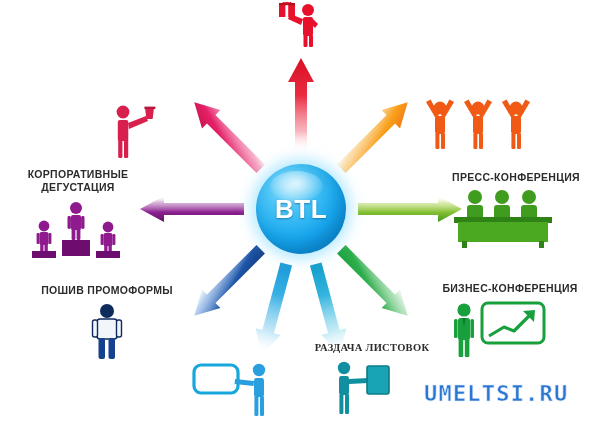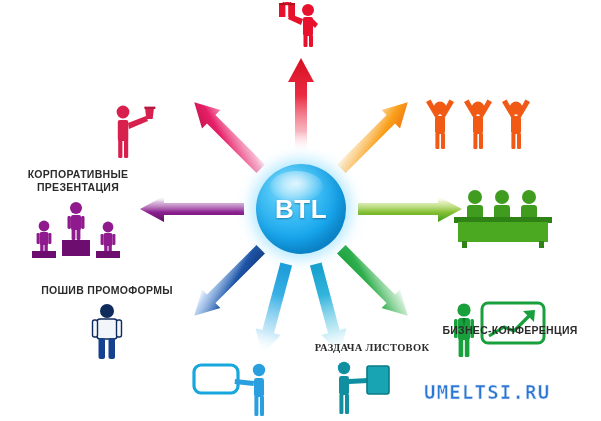--- a/index.html
+++ b/index.html
@@ -67,21 +67,21 @@
     font-size: 26px;
     font-weight: bold;
     letter-spacing: 0.5px;
     text-shadow: 0 1px 2px rgba(0,80,130,0.55);
   }
   #watermark {
     position: absolute;
     left: 424px;
     top: 381px;
     font-family: "DejaVu Sans Mono", monospace;
-    font-size: 19px;
+    font-size: 22px;
     font-weight: bold;
     letter-spacing: 1.2px;
     color: #1f6fd0;
     -webkit-text-stroke: 0.6px #dbe9fb;
     text-shadow: 0 0 1px #ffffff, 1px 1px 0 rgba(255,255,255,0.9);
     opacity: 0.95;
   }
 </style>
 </head>
 <body>
@@ -368,29 +368,30 @@
   <div class="center-layer">
     <div id="btl-sphere">
       <span id="btl-text">BTL</span>
     </div>
   </div>
 
   <div class="labels-layer">
 
 
     <div class="label" style="left:20px; top:168px; width:116px; text-align:center;">КОРПОРАТИВНЫЕ
-ПРЕЗЕНТАЦИЯ</div>
+ДЕГУСТАЦИЯ</div>
 
     <div class="label" style="left:32px; top:284px; width:150px;">ПОШИВ ПРОМОФОРМЫ</div>
 
 
     <div class="label" style="left:304px; top:341px; width:136px;font-family:Liberation Serif, serif;">РАЗДАЧА ЛИСТОВОК</div>
 
-    <div class="label" style="left:432px; top:282px; width:156px;margin-top:42px;">БИЗНЕС-КОНФЕРЕНЦИЯ</div>
-
+    <div class="label" style="left:432px; top:282px; width:156px;">БИЗНЕС-КОНФЕРЕНЦИЯ</div>
+
+    <div class="label" style="left:443px; top:171px; width:146px;">ПРЕСС-КОНФЕРЕНЦИЯ</div>
 
   </div>
 
   <div class="wm-layer">
     <div id="watermark">UMELTSI.RU</div>
   </div>
 
 </div>
 
 </body></html>

